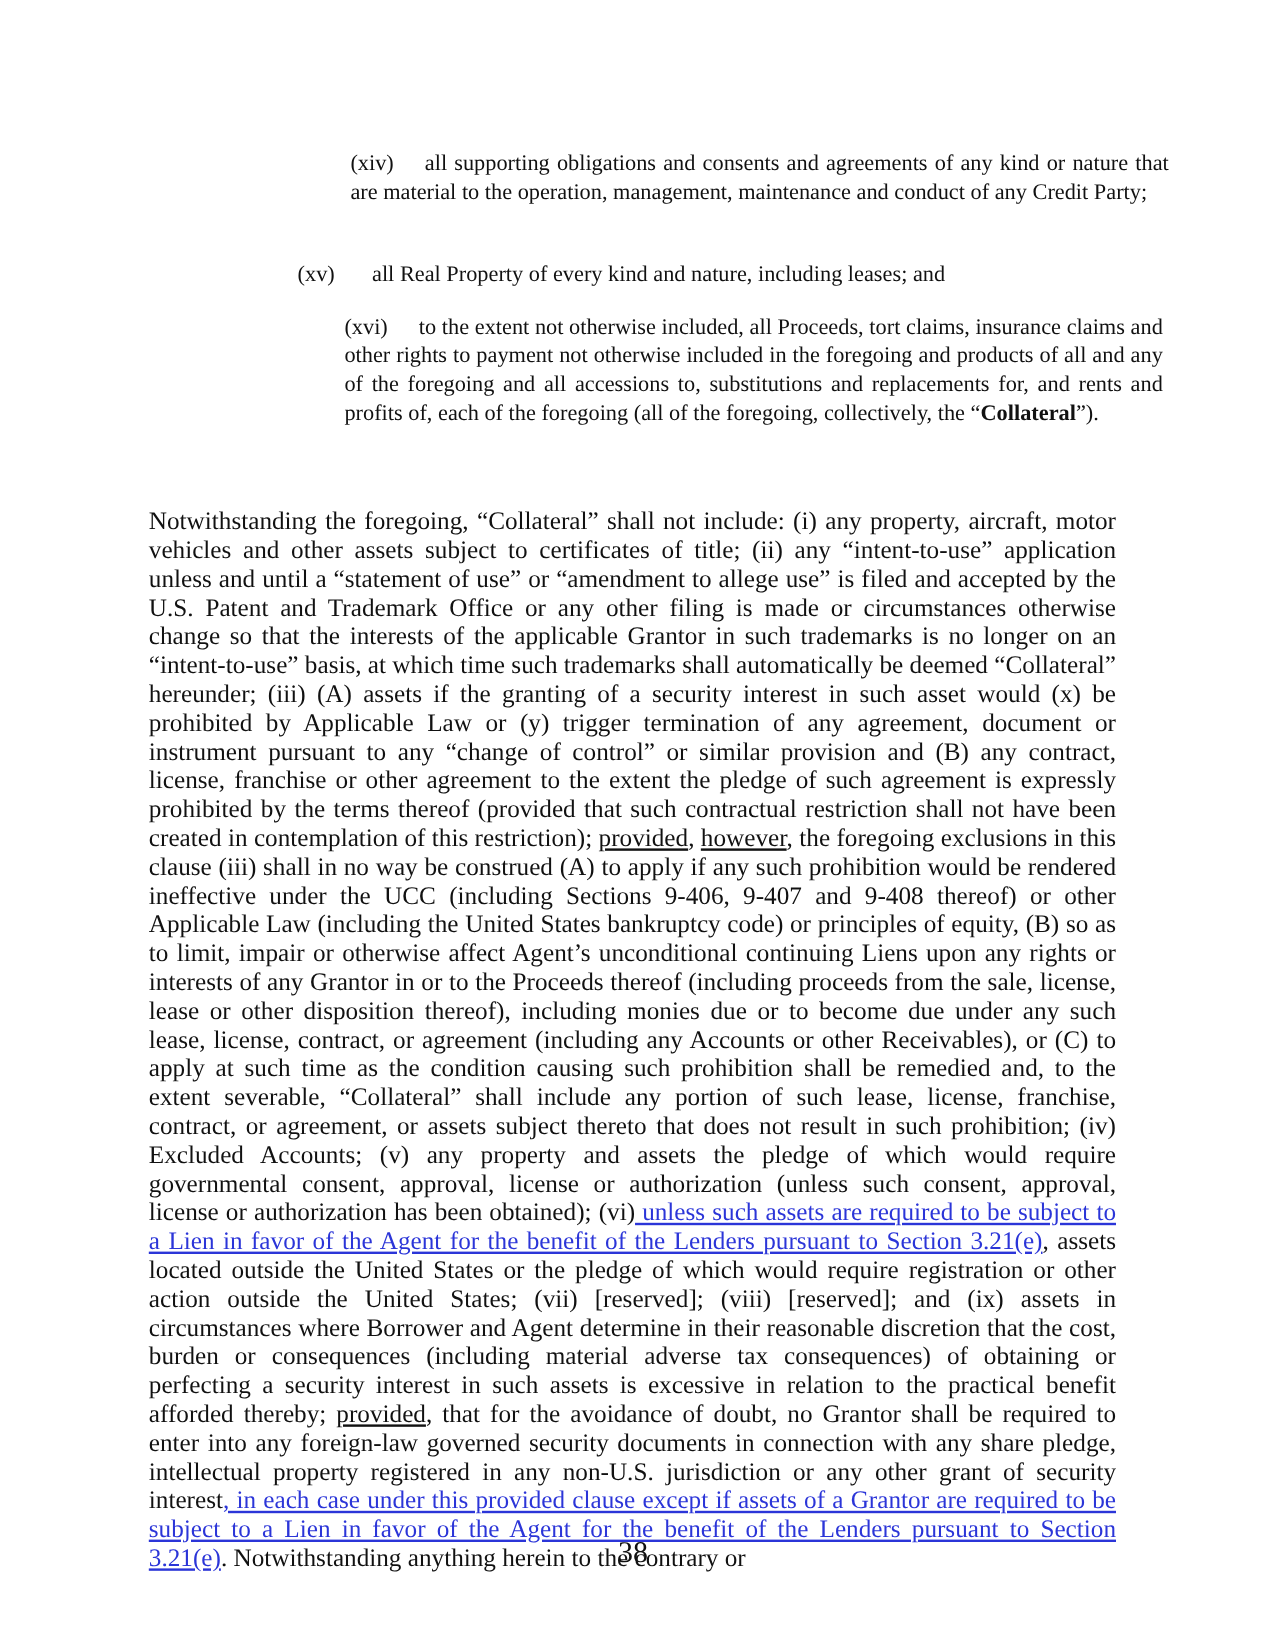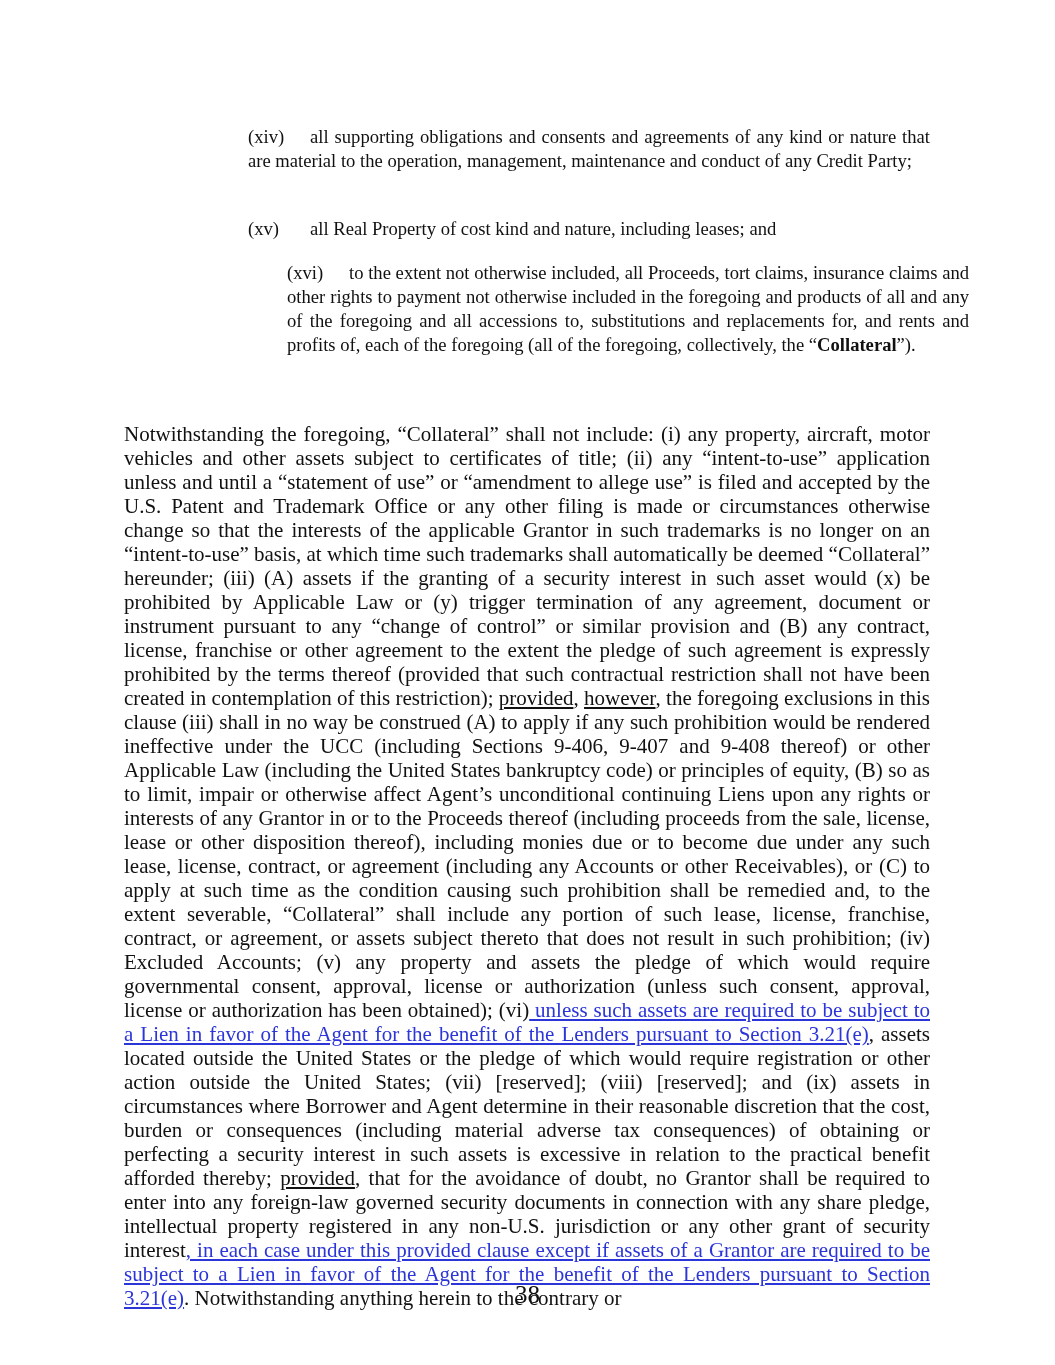--- a/index.html
+++ b/index.html
@@ -12,26 +12,26 @@
   .ins { color: #2b35d8; text-decoration: underline; text-decoration-color: #2b35d8; }
   .u { text-decoration: underline; }
   b { font-weight: bold; }
   .pagenum { position: absolute; top: 1281px; left: 0; width: 1055px; text-align: center; font-size: 25px; }
 </style>
 </head>
 <body>
 
 <div class="page">
 
-  <div class="item" style="top:125px;">
+  <div class="item" style="top:125px;margin-left:44px;">
     <span class="num">(xiv)</span><span>all supporting obligations and consents and agreements of any kind or nature that are material to the operation, management, maintenance and conduct of any Credit Party;</span>
   </div>
 
   <div class="item" style="top:217px;">
-    <span class="num">(xv)</span><span>all Real Property of cost kind and nature, including leases; and</span>
+    <span class="num">(xv)</span><span>all Real Property of every kind and nature, including leases; and</span>
   </div>
 
   <div class="item" style="top:261px;margin-left:39px;">
     <span class="num">(xvi)</span><span>to the extent not otherwise included, all Proceeds, tort claims, insurance claims and other rights to payment not otherwise included in the foregoing and products of all and any of the foregoing and all accessions to, substitutions and replacements for, and rents and profits of, each of the foregoing (all of the foregoing, collectively, the “</span><b>Collateral</b><span>”).</span>
   </div>
 
   <div class="para"><span>Notwithstanding the foregoing, “Collateral” shall not include:  (i) any property, aircraft, motor vehicles and other assets subject to certificates of title; (ii) any “intent-to-use” application unless and until a “statement of use” or “amendment to allege use” is filed and accepted by the U.S. Patent and Trademark Office or any other filing is made or circumstances otherwise change so that the interests of the applicable Grantor in such trademarks is no longer on an “intent-to-use” basis, at which time such trademarks shall automatically be deemed “Collateral” hereunder; (iii) (A) assets if the granting of a security interest in such asset would (x) be prohibited by Applicable Law or (y) trigger termination of any agreement, document or instrument pursuant to any “change of control” or similar provision and (B) any contract, license, franchise or other agreement to the extent the pledge of such agreement is expressly prohibited by the terms thereof (provided that such contractual restriction shall not have been created in contemplation of this restriction); </span><span class="u">provided</span><span>, </span><span class="u">however</span><span>, the foregoing exclusions in this clause (iii) shall in no way be construed (A) to apply if any such prohibition would be rendered ineffective under the UCC (including Sections 9-406, 9-407 and 9-408 thereof) or other Applicable Law (including the United States bankruptcy code) or principles of equity, (B) so as to limit, impair or otherwise affect Agent’s unconditional continuing Liens upon any rights or interests of any Grantor in or to the Proceeds thereof (including proceeds from the sale, license, lease or other disposition thereof), including monies due or to become due under any such lease, license, contract, or agreement (including any Accounts or other Receivables), or (C) to apply at such time as the condition causing such prohibition shall be remedied and, to the extent severable, “Collateral” shall include any portion of such lease, license, franchise, contract, or agreement, or assets subject thereto that does not result in such prohibition; (iv) Excluded Accounts; (v) any property and assets the pledge of which would require governmental consent, approval, license or authorization (unless such consent, approval, license or authorization has been obtained); (vi)</span><span class="ins"> unless such assets are required to be subject to a Lien in favor of the Agent for the benefit of the Lenders pursuant to Section 3.21(e)</span><span>, assets located outside the United States or the pledge of which would require registration or other action outside the United States; (vii) [reserved]; (viii) [reserved]; and (ix) assets in circumstances where Borrower and Agent determine in their reasonable discretion that the cost, burden or consequences (including material adverse tax consequences) of obtaining or perfecting a security interest in such assets is excessive in relation to the practical benefit afforded thereby; </span><span class="u">provided</span><span>, that for the avoidance of doubt, no Grantor shall be required to enter into any foreign-law governed security documents in connection with any share pledge, intellectual property registered in any non-U.S. jurisdiction or any other grant of security interest</span><span class="ins">, in each case under this provided clause except if assets of a Grantor are required to be subject to a Lien in favor of the Agent for the benefit of the Lenders pursuant to Section 3.21(e)</span><span>.  Notwithstanding anything herein to the contrary or</span></div>
 
   <div class="pagenum">38</div>
 </div>

